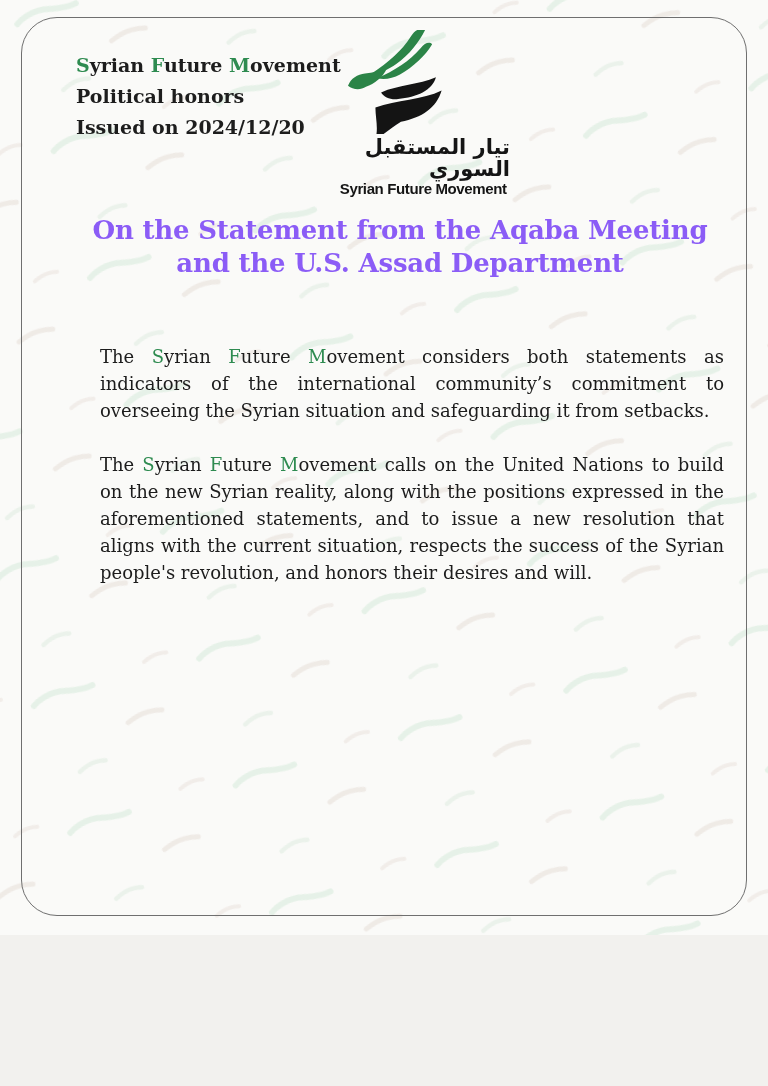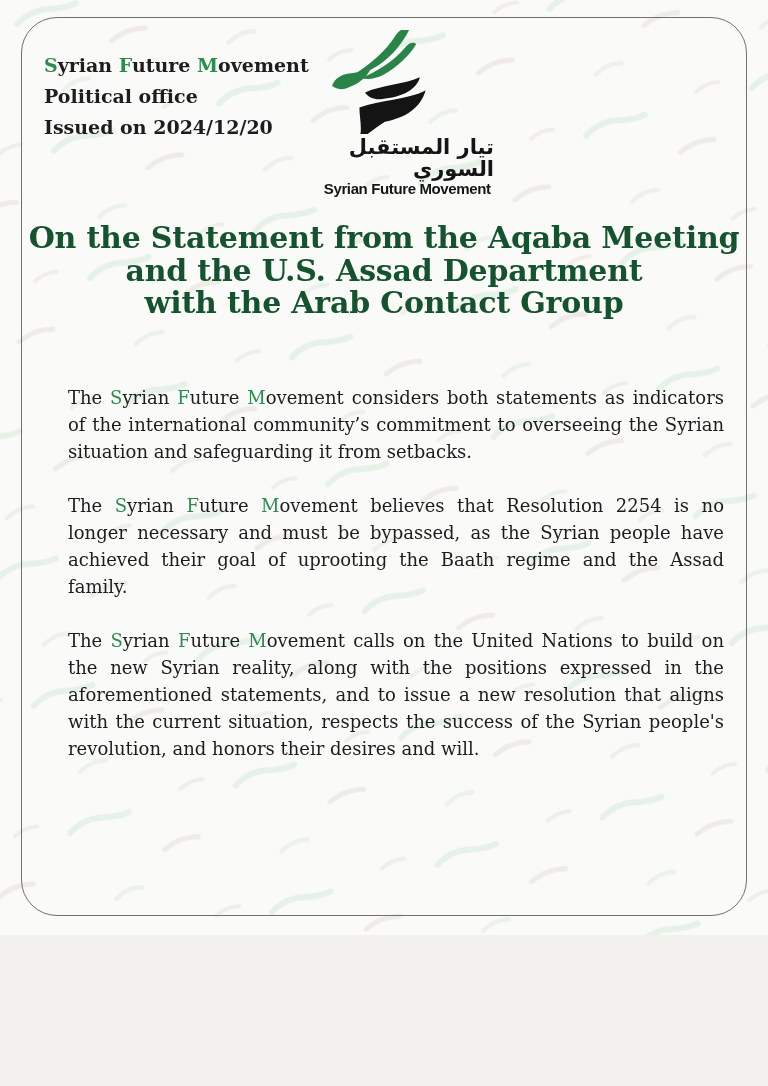--- a/index.html
+++ b/index.html
@@ -13,20 +13,21 @@
   }
   *{margin:0;padding:0;box-sizing:border-box;}
   html,body{background:#f2f1ee;}
   body{font-family:"DejaVu Serif","Liberation Serif",serif;color:var(--text);}
   .page{
     position:relative;
     width:768px;height:935px;
     background:var(--paper);
     overflow:hidden;
     margin:0 auto;
+    padding-left:32px;
   }
   .watermark{
     position:absolute;inset:0;width:100%;height:100%;
     opacity:.75;pointer-events:none;
   }
   .page-border{
     position:absolute;left:21px;top:17px;right:21px;bottom:19px;
     border:1.5px solid var(--border-gray);
     border-radius:36px;
     pointer-events:none;
@@ -48,23 +49,23 @@
     font-weight:700;font-size:21px;line-height:22px;color:#151515;
     direction:rtl;margin-top:2px;
   }
   .logo-en{
     font-family:"Liberation Sans","DejaVu Sans",sans-serif;
     font-weight:700;font-size:15.5px;line-height:17px;color:#151515;
     letter-spacing:-0.4px;transform:scaleX(.97);
   }
   
   .title{
-    margin-top:40px;text-align:center;
-    font-size:30px;font-weight:700;line-height:32.5px;
-    color:#14532d;letter-spacing:-0.2px;
+    margin-top:32px;text-align:center;
+    font-size:26px;font-weight:700;line-height:32.5px;
+    color:#8b5cf6;letter-spacing:-0.2px;
   }
   
   .body-text{
     margin-top:64px;padding:0 44px;
     font-size:18px;line-height:27px;text-align:justify;
   }
   .body-text p{margin-bottom:27px;margin-left:24px;}
   .gi{color:var(--brand-green);}
   
   .page-badge{
@@ -96,21 +97,21 @@
     <rect width="768" height="1086" fill="url(#wm)"></rect>
   </svg>
 
   <div class="page-border"></div>
 
   <div class="content">
 
     <div class="header-row">
       <div class="org-block">
         <div class="brand-phrase"><span class="gi">S</span>yrian <span class="gi">F</span>uture <span class="gi">M</span>ovement</div>
-        <div>Political office</div>
+        <div>Political honors</div>
         <div>Issued on 2024/12/20</div>
       </div>
 
       <div class="logo-block">
         <svg class="logo-mark" width="120" height="104" viewBox="0 0 120 110">
           <g>
             <path fill="var(--logo-green)" d="M30,46 C48,34 62,22 72,6 C76,0 82,-3 87,-1 C81,12 70,26 56,36 C48,42 38,46 30,46 Z"></path>
             <path fill="var(--logo-green)" d="M36,51 C54,43 70,33 82,19 C86,14 91,12 94,15 C87,27 74,39 60,47 C52,51 44,53 36,51 Z"></path>
             <path fill="var(--logo-green)" d="M5,59 C8,51 15,47 23,46 C31,45 39,44 46,41 C42,50 33,57 24,60 C18,64 10,63 5,59 Z"></path>
             <path fill="var(--logo-black)" d="M40,66 C58,58 80,58 98,50 C94,64 78,71 58,73 C50,74 43,71 40,66 Z"></path>
@@ -118,26 +119,24 @@
           </g>
         </svg>
         <div class="logo-ar">تيار المستقبل السوري</div>
         <div class="logo-en">Syrian Future Movement</div>
       </div>
     </div>
 
     <div class="title">
       <div>On the Statement from the Aqaba Meeting</div>
       <div>and the U.S. Assad Department</div>
-      <div>with the Arab Contact Group</div>
     </div>
 
     <div class="body-text">
       <p class="brand-phrase">The <span class="gi">S</span>yrian <span class="gi">F</span>uture <span class="gi">M</span>ovement considers both statements as indicators of the international community’s commitment to overseeing the Syrian situation and safeguarding it from setbacks.</p>
-      <p class="brand-phrase">The <span class="gi">S</span>yrian <span class="gi">F</span>uture <span class="gi">M</span>ovement believes that Resolution 2254 is no longer necessary and must be bypassed, as the Syrian people have achieved their goal of uprooting the Baath regime and the Assad family.</p>
       <p class="brand-phrase">The <span class="gi">S</span>yrian <span class="gi">F</span>uture <span class="gi">M</span>ovement calls on the United Nations to build on the new Syrian reality, along with the positions expressed in the aforementioned statements, and to issue a new resolution that aligns with the current situation, respects the success of the Syrian people's revolution, and honors their desires and will.</p>
     </div>
 
   </div>
 
   <div class="page-badge">1</div>
 
 </div>
 
 </body></html>

